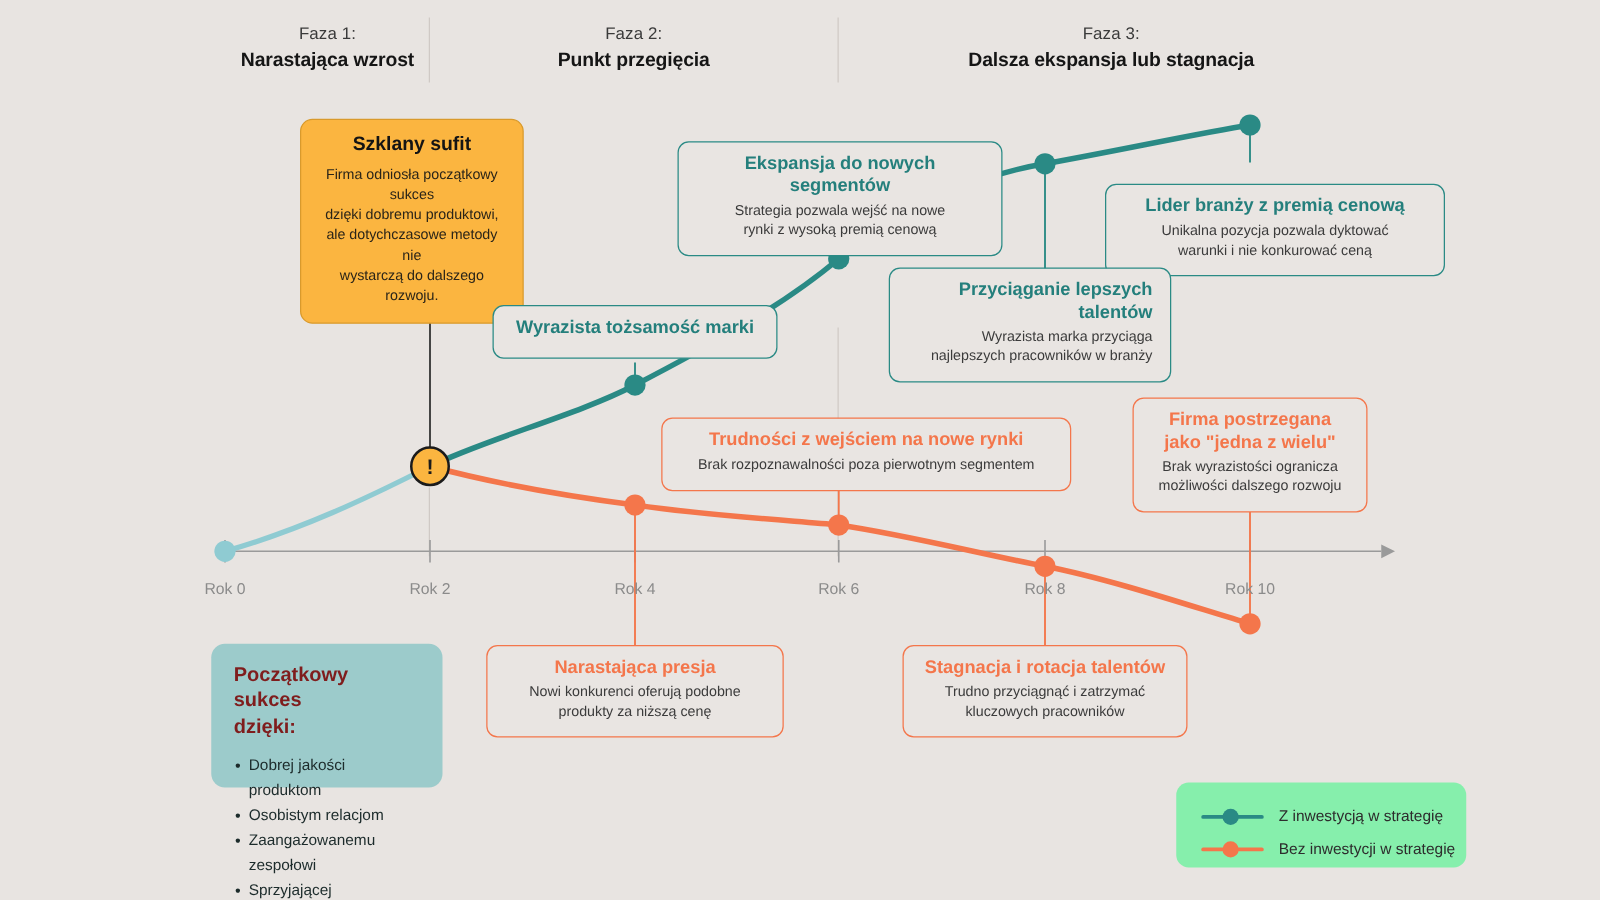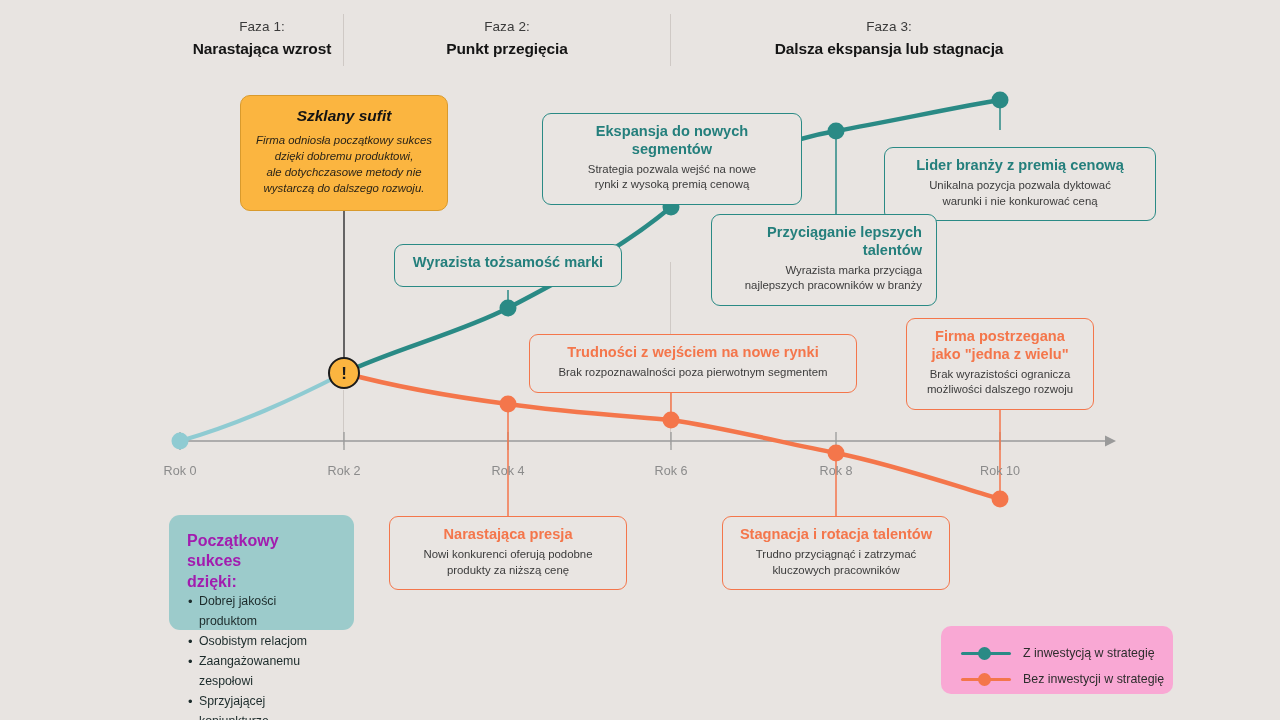--- a/index.html
+++ b/index.html
@@ -46,32 +46,32 @@
   }
   .card.amber .c-title{color:#141414;font-size:15.5px;margin-bottom:6px;}
   .card.amber .c-body{color:#2a2418;font-size:11.4px;line-height:1.42;}
 
   
   .success{
     position:absolute;box-sizing:border-box;
     background:#9CCBCB;border-radius:11px;
     padding:16px 18px 18px 18px;
   }
-  .success .s-title{font-size:16px;font-weight:bold;color:#a21caf;line-height:1.28;}
+  .success .s-title{font-size:16px;font-weight:bold;color:#7f1d1d;line-height:1.28;margin-bottom:11px;}
   .success ul{margin:0;padding:0;list-style:none;}
   .success li{font-size:12.3px;color:#1c2b2b;line-height:1.62;padding-left:12px;position:relative;}
   .success li:before{content:"•";position:absolute;left:1px;top:-1px;font-size:13px;}
 
   
   .tick{position:absolute;font-size:12.6px;color:#8b8b8b;text-align:center;width:90px;}
 
   
   .legend{
     position:absolute;box-sizing:border-box;
-    background:#f9a8d4;border-radius:10px;
+    background:#86efac;border-radius:10px;
     padding:14px 20px;
   }
   .legend-row{display:flex;align-items:center;height:26px;}
   .legend-swatch{width:50px;height:14px;position:relative;margin-right:12px;flex:0 0 auto;}
   .legend-swatch .ln{position:absolute;left:0;top:5.5px;width:50px;height:3.4px;border-radius:2px;}
   .legend-swatch .dt{position:absolute;left:17px;top:1px;width:13px;height:13px;border-radius:50%;}
   .legend-text{font-size:12.4px;color:#2d2d2d;white-space:nowrap;}
 </style>
 </head>
 <body>
@@ -147,21 +147,21 @@
       <circle cx="1000" cy="499" r="8.5" fill="#F4764B"></circle>
     </g>
   </svg>
 
   <div style="position:absolute;left:328px;top:357px;width:32px;height:32px;border-radius:50%;
               background:#FBB540;border:2px solid #1b1b1b;box-sizing:border-box;
               display:flex;align-items:center;justify-content:center;">
     <span style="font-size:17px;font-weight:bold;color:#1b1b1b;line-height:1;">!</span>
   </div>
 
-  <div class="card amber" style="left:240px;top:95px;width:208px;font-style:italic;">
+  <div class="card amber" style="left:240px;top:95px;width:179px;">
     <div class="c-title">Szklany sufit</div>
     <div class="c-body" style="white-space:pre-line;">Firma odniosła początkowy sukces
 dzięki dobremu produktowi,
 ale dotychczasowe metody nie
 wystarczą do dalszego rozwoju.</div>
   </div>
 
   <div class="card teal" style="left:542px;top:96px;width:260px;">
     <div class="c-title">Ekspansja do nowych segmentów</div>
     <div class="c-body" style="white-space:pre-line;">Strategia pozwala wejść na nowe

